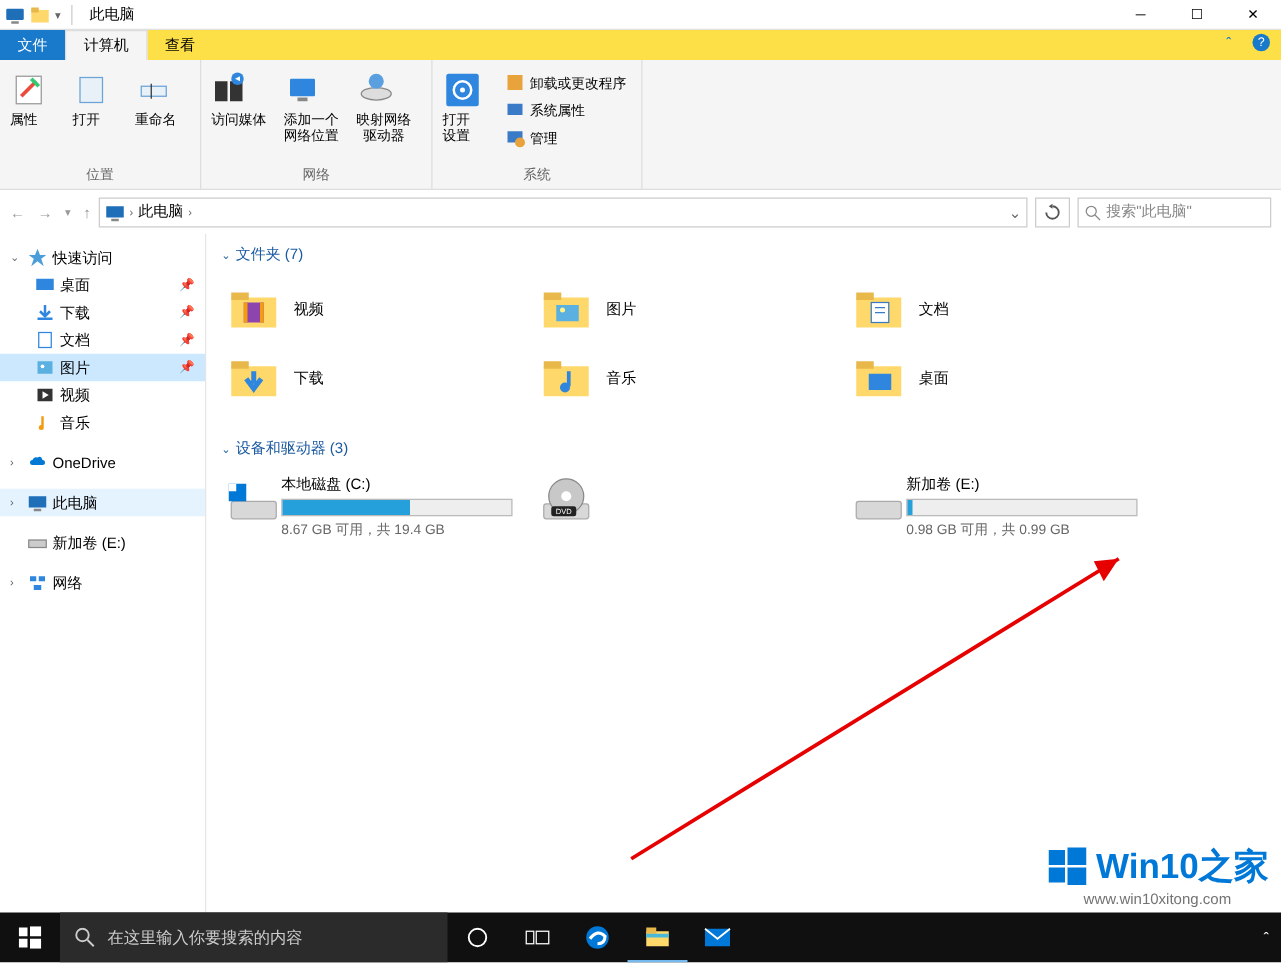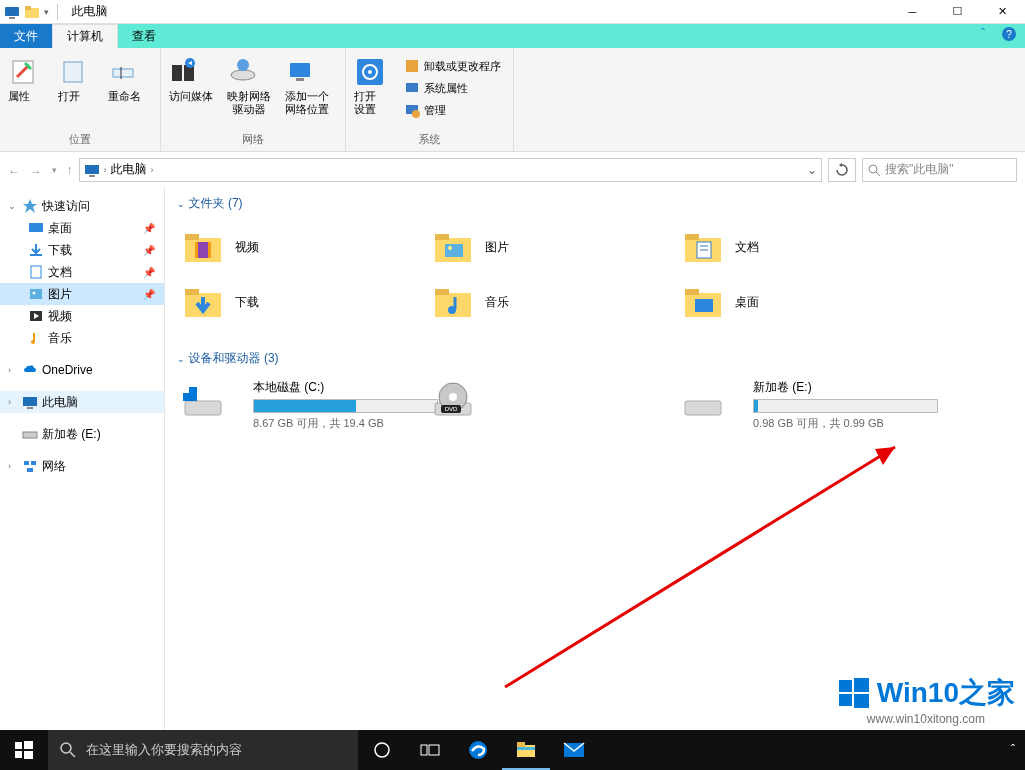--- a/index.html
+++ b/index.html
@@ -8,21 +8,21 @@
 
 .titlebar { height: 24px; background: #fff; display: flex; align-items: center; border-bottom: 1px solid #e0e0e0; }
 .titlebar .qat { display: flex; align-items: center; gap: 4px; padding: 0 4px; }
 .titlebar .qat-icon { width: 16px; height: 16px; }
 .titlebar .divider { width: 1px; height: 16px; background: #ccc; margin: 0 4px; }
 .titlebar .title { padding-left: 6px; }
 .titlebar .spacer { flex: 1; }
 .titlebar .win-btn { width: 45px; height: 24px; display: flex; align-items: center; justify-content: center; font-size: 11px; }
 
 
-.ribbon-tabs { height: 24px; display: flex; align-items: stretch; background: #5eead4; }
+.ribbon-tabs { height: 24px; display: flex; align-items: stretch; background: #fde047; }
 .ribbon-tab { padding: 0 14px; display: flex; align-items: center; font-size: 12px; cursor: pointer; }
 .ribbon-tab.file { background: #1979ca; color: #fff; }
 .ribbon-tab.active { background: #f5f5f5; border: 1px solid #ddd; border-bottom: none; }
 .ribbon-tabs .spacer { flex: 1; }
 .ribbon-tabs .help { width: 20px; height: 20px; display: flex; align-items: center; justify-content: center; margin-right: 6px; }
 .help-circle { width: 14px; height: 14px; border-radius: 50%; background: #1979ca; color:#fff; font-size:10px; display:flex; align-items:center; justify-content:center; }
 
 
 .ribbon { height: 104px; background: #f5f5f5; border-bottom: 1px solid #ddd; display: flex; }
 .ribbon-group { border-right: 1px solid #ddd; padding: 4px 8px 0 8px; display: flex; flex-direction: column; align-items: center; }
@@ -57,21 +57,21 @@
 
 .content { flex: 1; padding: 8px 12px; position: relative; }
 .section-header { display: flex; align-items: center; gap: 4px; color: #1b5aa0; font-size: 12px; margin-bottom: 8px; cursor:pointer; }
 .section-header .chev { font-size: 9px; }
 .folder-grid { display: flex; flex-wrap: wrap; gap: 0; margin-bottom: 20px; }
 .folder-item { width: 250px; height: 55px; display: flex; align-items: center; gap: 10px; padding: 4px; cursor: pointer; }
 .folder-item .big-ico { width: 44px; height: 44px; display:flex; align-items:center; justify-content:center; }
 .folder-item .name { font-size: 12px; }
 
 .drive-grid { display: flex; flex-wrap: wrap; gap: 0; }
-.drive-item { width: 250px; display: flex; gap: 28px; padding: 4px; cursor:pointer; }
+.drive-item { width: 250px; display: flex; gap: 0; padding: 4px; cursor:pointer; }
 .drive-item .big-ico { width: 44px; height: 44px; display:flex; align-items:center; justify-content:center; }
 .drive-info { flex: 1; padding-right: 20px; }
 .drive-info .name { font-size: 12px; margin-bottom: 3px; }
 .drive-bar { width: 185px; height: 14px; border: 1px solid #bbb; background: #eee; margin-bottom: 3px; }
 .drive-bar .fill { height: 100%; background: #26a0da; }
 .drive-info .stats { font-size: 11px; color: #666; }
 
 
 .statusbar { height: 22px; border-top: 1px solid #e0e0e0; display: flex; align-items: center; padding: 0 10px; font-size: 11px; color: #555; }
 
@@ -174,36 +174,36 @@
               <rect x="14" y="8" width="10" height="16" fill="#333"></rect>
               <circle cx="20" cy="6" r="5" fill="#2e86de"></circle>
               <path d="M18 6 L22 4 L22 8 Z" fill="#fff"></path>
             </svg>
           </div>
         <div class="txt">访问媒体</div>
       </div>
       <div class="ribbon-btn" style="width:52px;">
         <div class="ico">
             <svg width="30" height="30">
+              <rect x="4" y="6" width="20" height="14" fill="#2e86de" rx="1"></rect>
+              <rect x="10" y="21" width="8" height="3" fill="#888"></rect>
+            </svg>
+          </div>
+        <div class="txt" style="white-space:pre;">添加一个
+网络位置</div>
+      </div>
+      <div class="ribbon-btn" style="width:52px;">
+        <div class="ico">
+            <svg width="30" height="30">
               <ellipse cx="15" cy="18" rx="12" ry="5" fill="#ddd" stroke="#888"></ellipse>
               <circle cx="15" cy="8" r="6" fill="#5aa0e0"></circle>
             </svg>
           </div>
         <div class="txt" style="white-space:pre;">映射网络
 驱动器</div>
-      </div>
-      <div class="ribbon-btn" style="width:52px;">
-        <div class="ico">
-            <svg width="30" height="30">
-              <rect x="4" y="6" width="20" height="14" fill="#2e86de" rx="1"></rect>
-              <rect x="10" y="21" width="8" height="3" fill="#888"></rect>
-            </svg>
-          </div>
-        <div class="txt" style="white-space:pre;">添加一个
-网络位置</div>
       </div>
     </div>
     <div class="label">网络</div>
   </div>
 
   <div class="ribbon-group">
     <div class="buttons">
       <div class="ribbon-btn" style="width:40px;">
         <div class="ico">
             <svg width="30" height="30">

